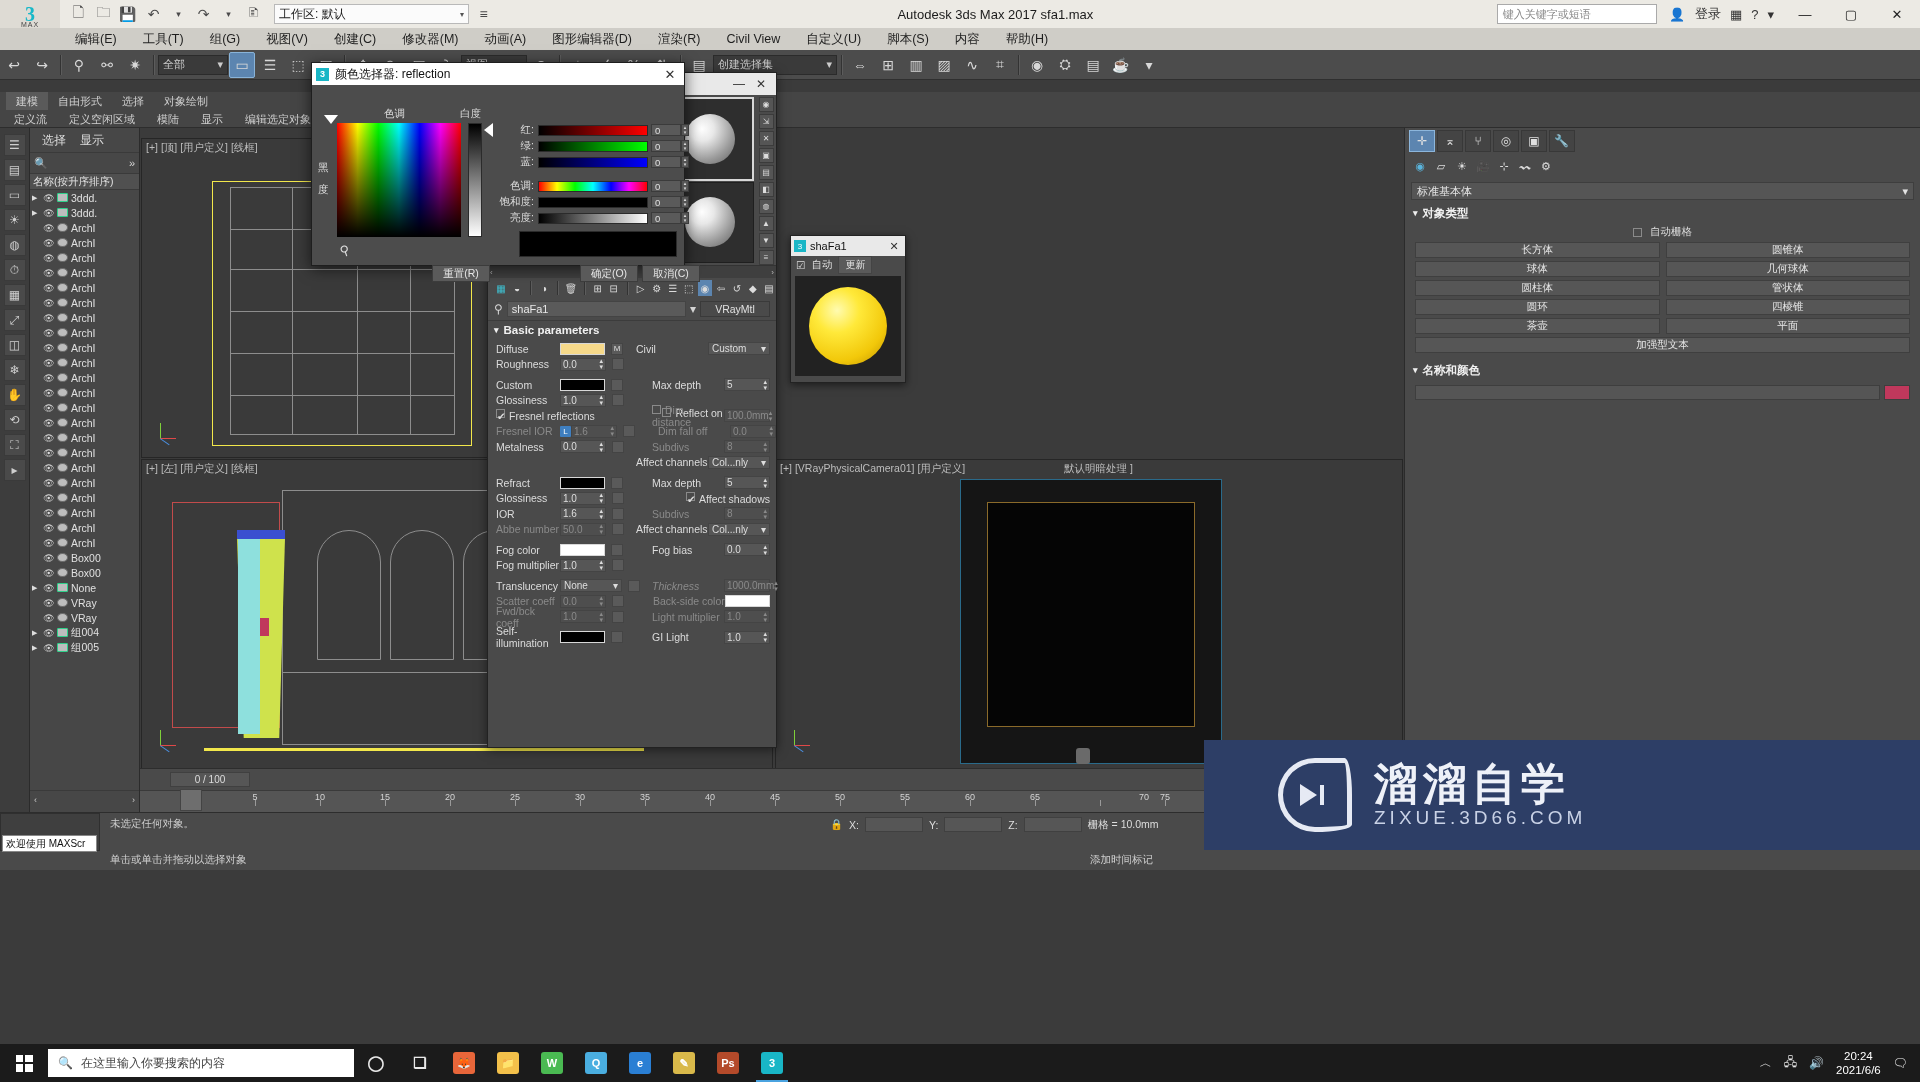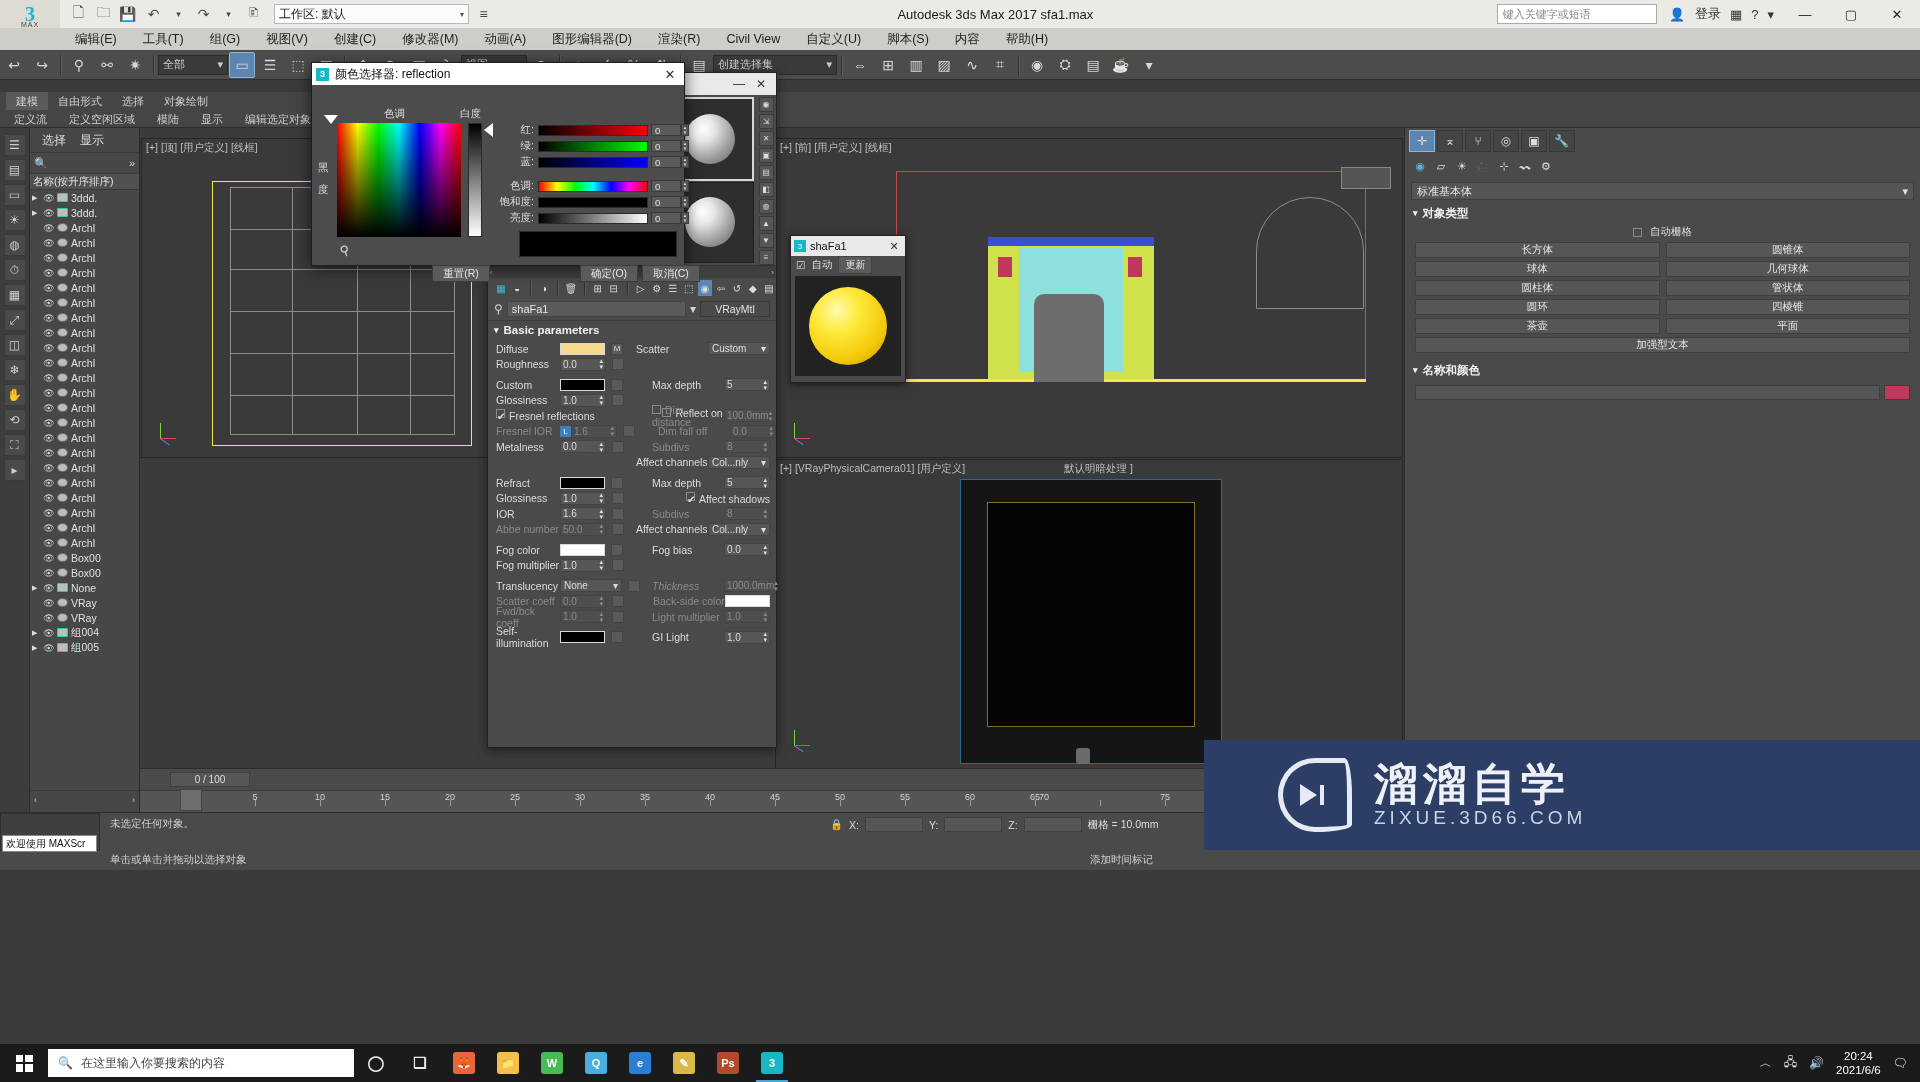--- a/index.html
+++ b/index.html
@@ -624,40 +624,42 @@
     <div class="wfl" style="left:150px;top:48px;width:1px;height:248px;"></div>
     <div class="wfl" style="left:215px;top:48px;width:1px;height:248px;"></div>
     <div class="wfl" style="left:268px;top:48px;width:1px;height:248px;"></div>
     <div class="axis" style="left:18px;bottom:18px;">
       <div class="ax"></div>
         <div class="ay"></div>
         <div class="az"></div>
     </div>
   </div>
 
-  <div class="vp" style="left:775px;top:138px;width:628px;height:320px;">
-    <div class="vplabel">[+] [前] [用户定义] [线框]</div>
-    <div class="wf red" style="left:120px;top:32px;width:470px;height:210px;"></div>
-    <div class="wfl yel" style="left:120px;top:240px;width:470px;height:3px;"></div>
-
-    <div style="position:absolute;left:212px;top:100px;width:166px;height:140px;background:#cfe24c;"></div>
-    <div style="position:absolute;left:243px;top:108px;width:104px;height:125px;background:#8ee0dd;"></div>
-    <div style="position:absolute;left:212px;top:98px;width:166px;height:9px;background:#3a4fd0;"></div>
-    <div style="position:absolute;left:258px;top:155px;width:70px;height:88px;background:#6d6d6d;border-radius:10px 10px 0 0;"></div>
-    <div style="position:absolute;left:222px;top:118px;width:14px;height:20px;background:#c0385c;"></div>
-    <div style="position:absolute;left:352px;top:118px;width:14px;height:20px;background:#c0385c;"></div>
-    <div class="wf" style="left:480px;top:58px;width:108px;height:112px;border-radius:54px 54px 0 0;"></div>
-    <div style="position:absolute;left:565px;top:28px;width:50px;height:22px;background:#555;border:1px solid #888;"></div>
-    <div class="axis" style="left:18px;bottom:18px;">
+
+  <div class="vp" style="left:141px;top:459px;width:632px;height:310px;">
+    <div class="vplabel">[+] [左] [用户定义] [线框]</div>
+    <div class="wf" style="left:140px;top:30px;width:350px;height:255px;"></div>
+    <div class="wfl yel" style="left:62px;top:288px;width:440px;height:3px;"></div>
+    <div class="wf red" style="left:30px;top:42px;width:108px;height:226px;"></div>
+    <div style="position:absolute;left:95px;top:78px;width:48px;height:200px;background:#cfe24c;
+      clip-path:polygon(0 0,100% 0,88% 100%,14% 100%);"></div>
+    <div style="position:absolute;left:96px;top:78px;width:22px;height:196px;background:#8ee0dd;"></div>
+    <div style="position:absolute;left:95px;top:70px;width:48px;height:9px;background:#3a4fd0;"></div>
+    <div style="position:absolute;left:118px;top:158px;width:9px;height:18px;background:#c0385c;"></div>
+    <div class="wf" style="left:175px;top:70px;width:64px;height:130px;border-radius:32px 32px 0 0;"></div>
+    <div class="wf" style="left:248px;top:70px;width:64px;height:130px;border-radius:32px 32px 0 0;"></div>
+    <div class="wf" style="left:321px;top:70px;width:64px;height:130px;border-radius:32px 32px 0 0;"></div>
+    <div class="wf" style="left:394px;top:70px;width:64px;height:130px;border-radius:32px 32px 0 0;"></div>
+    <div class="wfl" style="left:140px;top:212px;width:350px;height:1px;"></div>
+    <div class="axis" style="left:18px;bottom:22px;">
       <div class="ax"></div>
         <div class="ay"></div>
         <div class="az"></div>
     </div>
   </div>
-
 
   <div class="vp" style="left:775px;top:459px;width:628px;height:310px;">
     <div class="vplabel">[+] [VRayPhysicalCamera01] [用户定义]</div>
     <div class="vplabel" style="left:288px;">默认明暗处理 ]</div>
     <div style="position:absolute;left:184px;top:19px;width:262px;height:285px;border:1px solid #2a6a8a;background:#151515;">
       <div style="position:absolute;left:26px;top:22px;right:26px;bottom:36px;background:#050505;border:1px solid #8a6a2a;"></div>
     </div>
     <div style="position:absolute;left:300px;top:288px;width:14px;height:16px;background:#6a6a6a;border-radius:3px;"></div>
     <div class="axis" style="left:18px;bottom:22px;">
       <div class="ax"></div>
@@ -750,21 +752,21 @@
       <div class="roll-hdr">
         <span class="tiny">▾</span>
         <span>Basic parameters</span>
       </div>
       <div class="params" id="mat-params">
           <div class="prow">
             <span class="lbl">Diffuse</span>
             <div class="swatch" style="background: rgb(246, 217, 138);"></div>
             <span class="mbox" style="margin-left: 6px;">M</span>
             <span style="display: flex; align-items: center; margin-left: auto; padding-right: 6px;">
-              <span class="rl">Scatter</span>
+              <span class="rl">Civil</span>
               <div class="ddl" style="width: 62px;">
                 <span>Custom</span>
                 <span>▾</span>
               </div>
             </span>
           </div>
           <div class="prow">
             <span class="lbl">Roughness</span>
             <div class="spin">
               <span>0.0</span>
@@ -1142,21 +1144,21 @@
       <div class="tnum" style="left: 635px;">45</div>
       <div class="tick" style="left: 700px;"></div>
       <div class="tnum" style="left: 700px;">50</div>
       <div class="tick" style="left: 765px;"></div>
       <div class="tnum" style="left: 765px;">55</div>
       <div class="tick" style="left: 830px;"></div>
       <div class="tnum" style="left: 830px;">60</div>
       <div class="tick" style="left: 895px;"></div>
       <div class="tnum" style="left: 895px;">65</div>
       <div class="tick" style="left: 960px;"></div>
-      <div class="tnum" style="left: 904px;">70</div>
+      <div class="tnum" style="left: 1004px;">70</div>
       <div class="tick" style="left: 1025px;"></div>
       <div class="tnum" style="left: 1025px;">75</div>
       <div class="tick" style="left: 1090px;"></div>
       <div class="tnum" style="left: 1090px;">80</div>
       <div class="tick" style="left: 1155px;"></div>
       <div class="tnum" style="left: 1155px;">85</div>
       <div class="tick" style="left: 1220px;"></div>
       <div class="tnum" style="left: 1220px;">90</div>
     </div>
   <div class="slider"></div>

